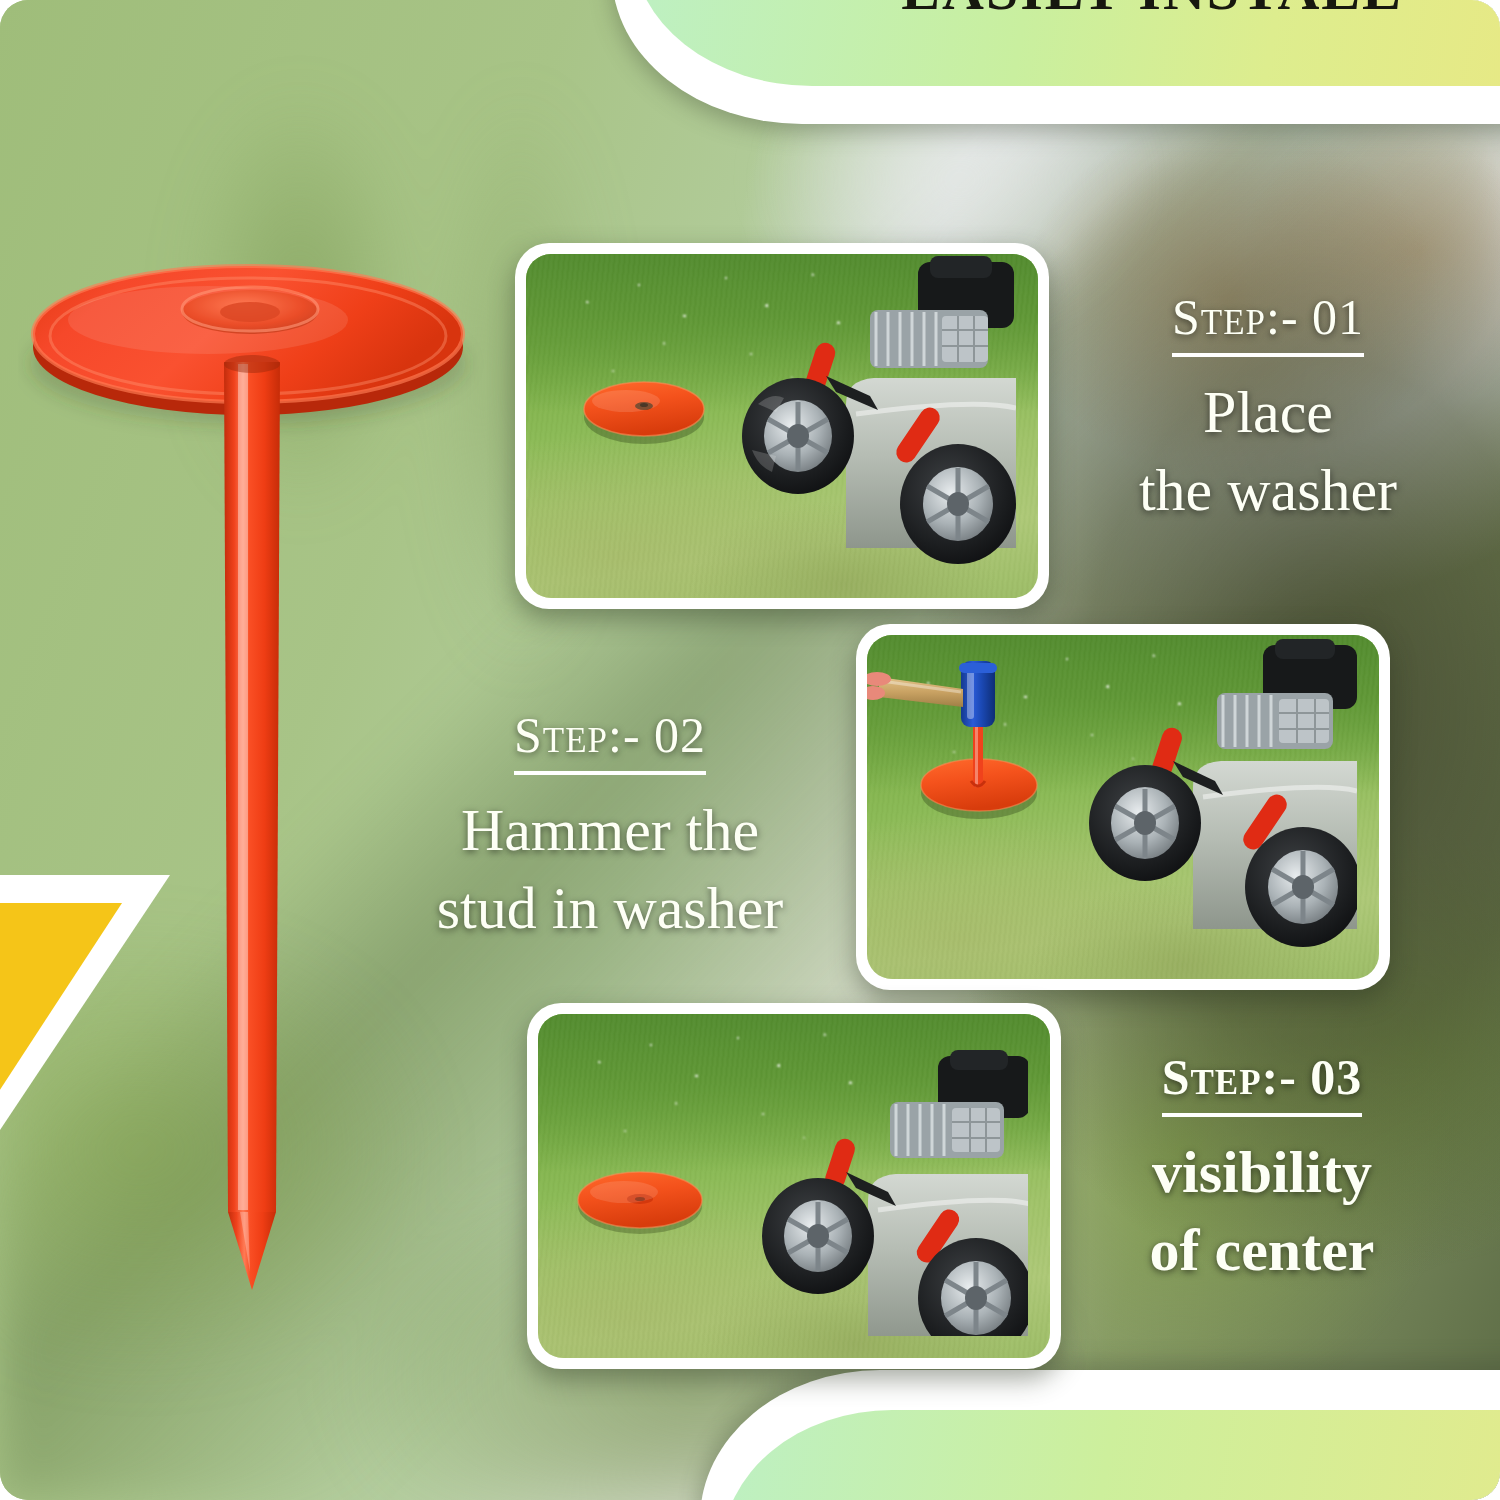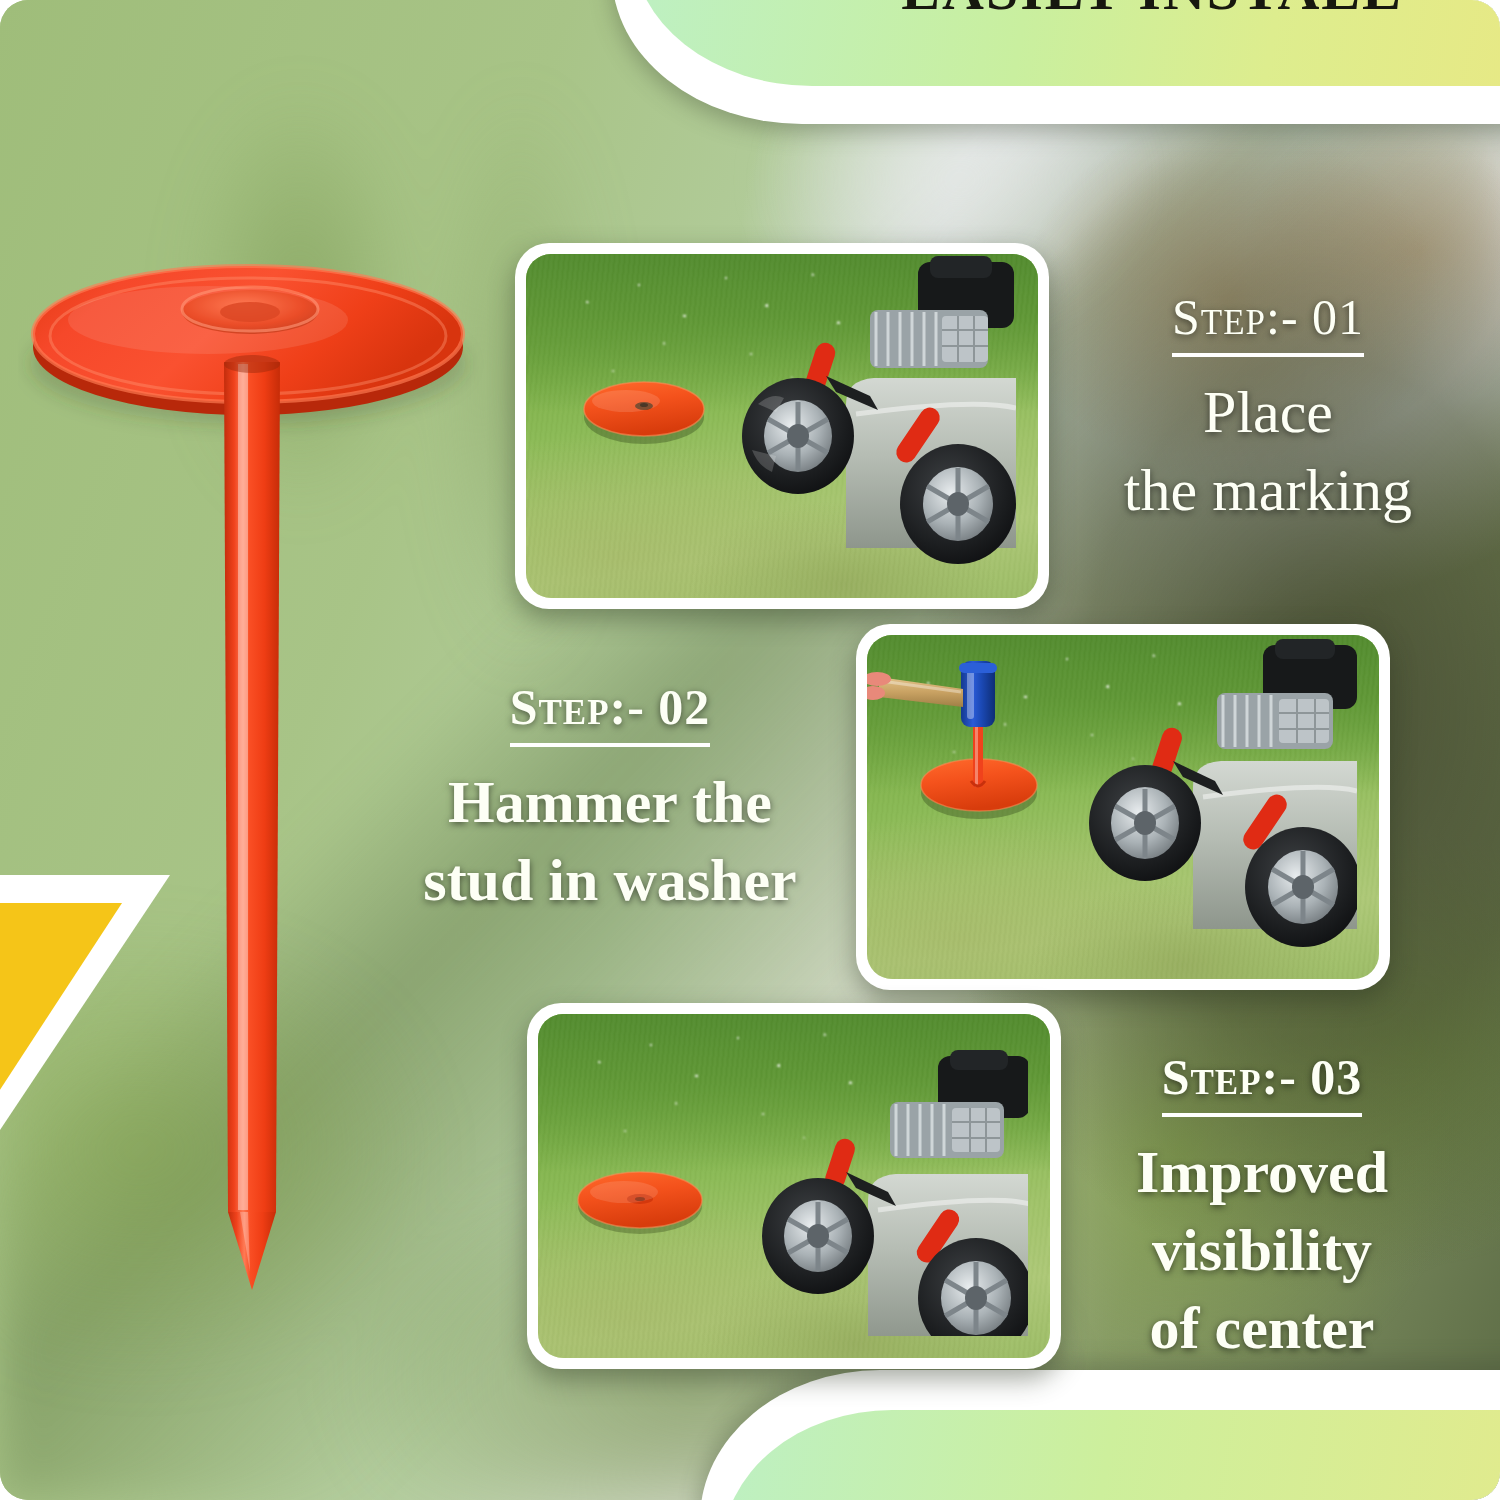--- a/index.html
+++ b/index.html
@@ -196,21 +196,21 @@
     color: #fdfff5;
   }
   .step-body {
     margin-top: 16px;
     font-size: 60px;
     line-height: 1.30;
     font-family: "Liberation Serif", "DejaVu Serif", serif;
     color: #fdfff5;
   }
   #step-1 { left: 1053px; top: 288px;  width: 430px; }
-  #step-2 { left: 400px;  top: 678px;  width: 420px; font-weight: bold; }
+  #step-2 { left: 400px;  top: 706px;  width: 420px; }
   #step-3 { left: 1052px; top: 1048px; width: 420px; font-weight: bold; }
 </style>
 </head>
 <body>
 
 <div id="stage">
 
   <div class="bg-layer bg-base"></div>
   <div class="bg-layer bg-house-shadow"></div>
   <div class="bg-layer bg-blobs"></div>
@@ -584,38 +584,37 @@
       </svg>
     </div>
   </div>
 
   <div class="step-block" id="step-1">
     <div>
       <span class="step-head">Step:- 01</span>
     </div>
     <div class="step-body">
       <div>Place</div>
-      <div>the marking</div>
+      <div>the washer</div>
     </div>
   </div>
 
   <div class="step-block" id="step-2">
     <div>
       <span class="step-head">Step:- 02</span>
     </div>
     <div class="step-body">
       <div>Hammer the</div>
       <div>stud in washer</div>
     </div>
   </div>
 
   <div class="step-block" id="step-3">
     <div>
       <span class="step-head">Step:- 03</span>
     </div>
     <div class="step-body">
-      <div>Improved</div>
       <div>visibility</div>
       <div>of center</div>
     </div>
   </div>
 
 </div>
 
 </body></html>

